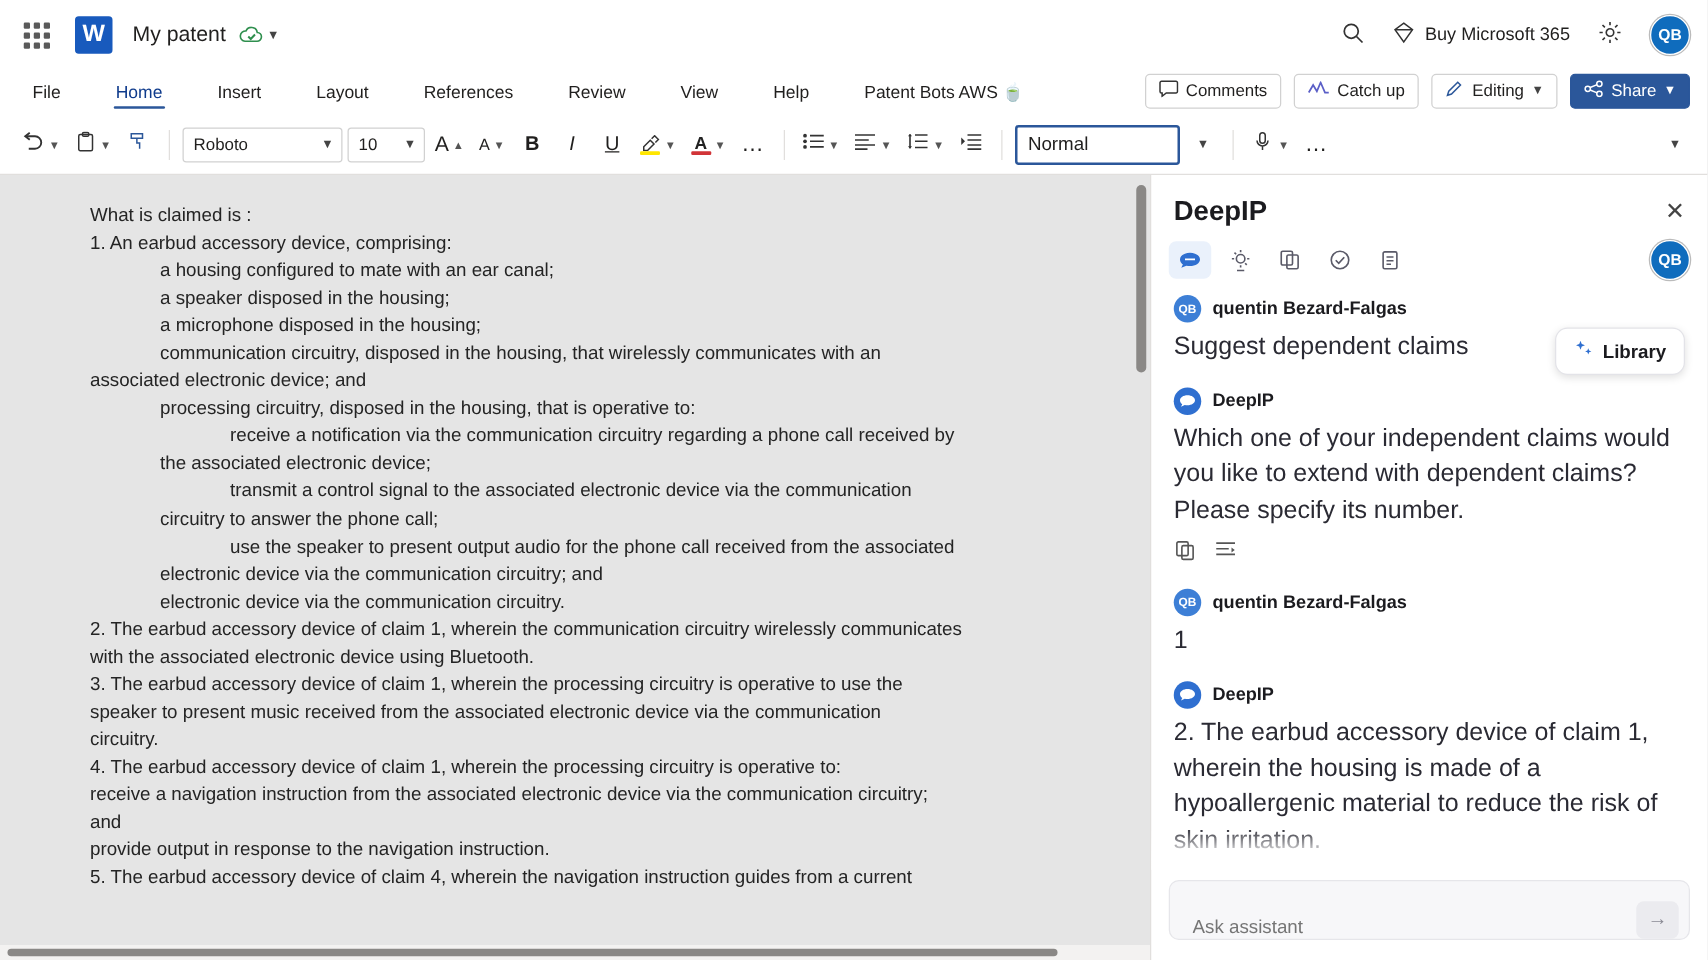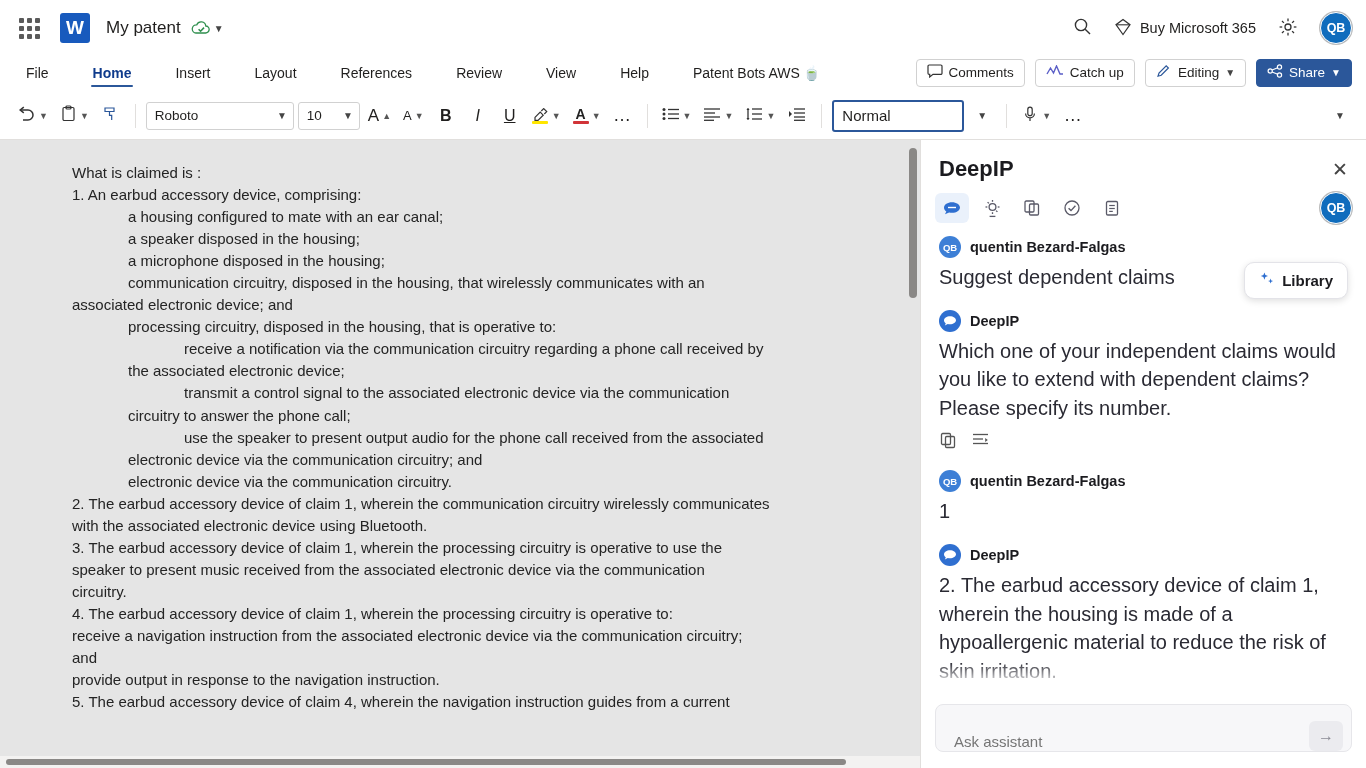--- a/index.html
+++ b/index.html
@@ -27,36 +27,36 @@
   .tb-right { margin-left:auto; display:flex; gap:22px; }
   .tb-right .item { display:flex; align-items:center; gap:8px; font-size:14.5px; color:#201f1e; cursor:pointer; }
   .avatar { width:32px; height:32px; border-radius:50%; background:#107c41; color:#fff; font-size:12.5px;
             display:flex; align-items:center; justify-content:center; font-weight:bold; border:1px solid #fff;
             box-shadow:0 0 0 1px #bbb; }
   .avatar.qb2 { background:#0f6cbd; }
 
   
   .ribbon-tabs { height:36px; display:flex; align-items:center; padding:0 14px; gap:20px; }
   .rtab { padding:6px 12px 8px; font-size:14px; color:#201f1e; cursor:pointer; border-radius:4px 4px 0 0; white-space:nowrap;}
-  .rtab.active { font-weight:bold; color:#0f3b8c; position:relative; }
+  .rtab.active { font-weight:normal; color:#0f3b8c; position:relative; }
   .rtab.active:after { content:""; position:absolute; left:10px; right:10px; bottom:2px; height:2.5px; background:#2b579a; border-radius:2px; }
   .tabs-right { margin-left:auto; display:flex; align-items:center; gap:10px; padding-bottom:3px; }
   .pill { height:28px; border:1px solid #d1d1d1; border-radius:4px; background:#fff; display:flex; align-items:center;
           gap:6px; padding:0 10px; font-size:13.5px; cursor:pointer; }
   .pill.share { background:#2b579a; color:#fff; border-color:#2b579a; }
 
   
   .toolbar { height:48px; display:flex; align-items:center; padding:0 12px; gap:4px; border-bottom:1px solid #e1dfdd; }
   .tbtn { min-width:28px; height:30px; display:flex; align-items:center; justify-content:center; padding:0 4px;
           border-radius:3px; cursor:pointer; font-size:16px; color:#201f1e; }
   .tbtn .mini-chev { font-size:9px; margin-left:3px; color:#555; }
   .sep { width:1px; height:24px; background:#e1dfdd; margin:0 6px; }
   .combo { height:28px; border:1px solid #d1d1d1; border-radius:3px; background:#fff; display:flex; align-items:center;
            justify-content:space-between; padding:0 6px 0 8px; font-size:13.5px; cursor:pointer; }
-  .combo.font { width:148px; }
+  .combo.font { width:128px; }
   .combo.size { width:62px; }
   .combo.style { width:132px; font-size:15px; border:2px solid #2b579a; height:32px; }
   .b { font-weight:bold; }
   .i { font-style:italic; }
   .u { text-decoration:underline; }
   .bar-under { display:block; width:16px; height:3px; border-radius:1px; }
   .stack { display:flex; flex-direction:column; align-items:center; line-height:1; }
   .grow { flex:1; }
 
   

